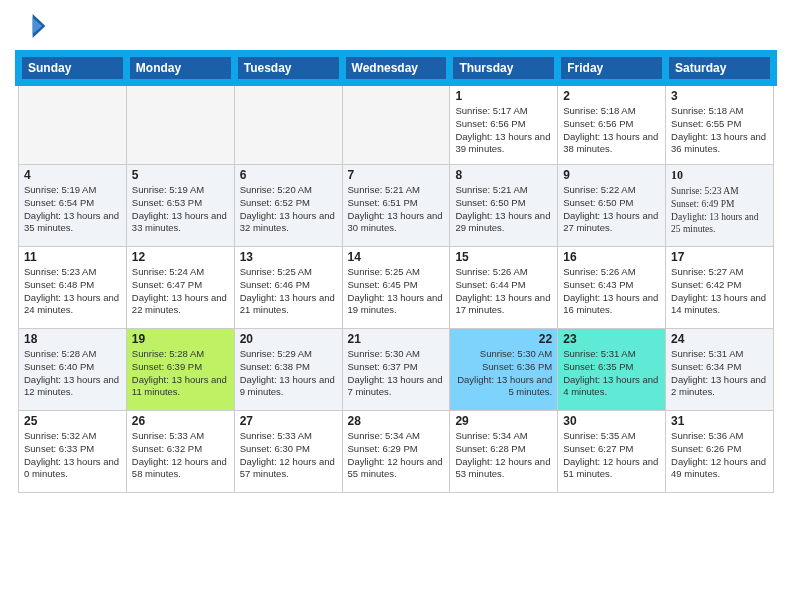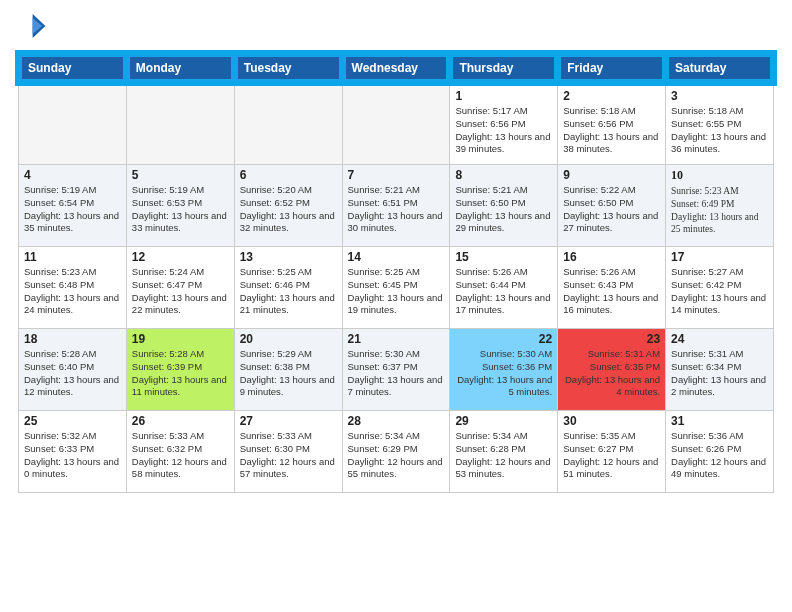--- a/index.html
+++ b/index.html
@@ -218,21 +218,21 @@
             <div class="day-info">Sunrise: 5:29 AM<br>Sunset: 6:38 PM<br>Daylight: 13 hours and 9 minutes.</div>
           </td>
           <td style="background: rgb(240, 244, 248);">
             <span class="day-num">21</span>
             <div class="day-info">Sunrise: 5:30 AM<br>Sunset: 6:37 PM<br>Daylight: 13 hours and 7 minutes.</div>
           </td>
           <td style="background: #7dd3fc; text-align: right;">
             <span class="day-num">22</span>
             <div class="day-info">Sunrise: 5:30 AM<br>Sunset: 6:36 PM<br>Daylight: 13 hours and 5 minutes.</div>
           </td>
-          <td style="background: #ef4444; text-align: right;">
+          <td style="background: #5eead4;">
             <span class="day-num">23</span>
             <div class="day-info">Sunrise: 5:31 AM<br>Sunset: 6:35 PM<br>Daylight: 13 hours and 4 minutes.</div>
           </td>
           <td style="background: rgb(240, 244, 248);">
             <span class="day-num">24</span>
             <div class="day-info">Sunrise: 5:31 AM<br>Sunset: 6:34 PM<br>Daylight: 13 hours and 2 minutes.</div>
           </td>
         </tr>
         <tr>
           <td>

